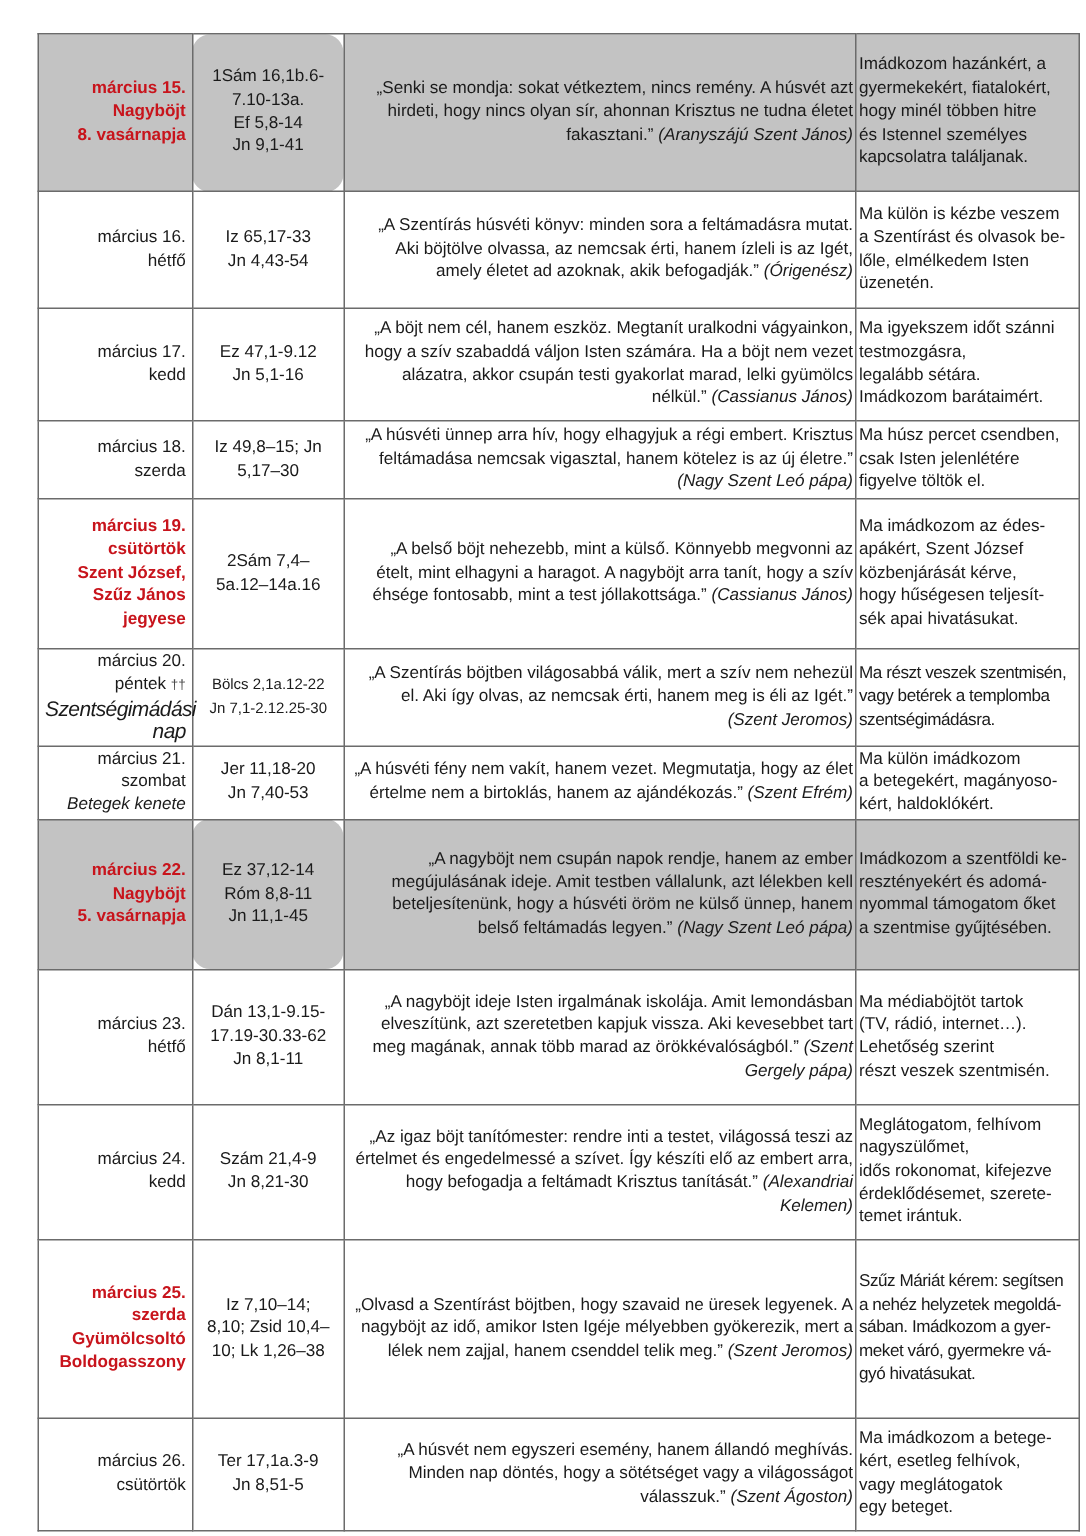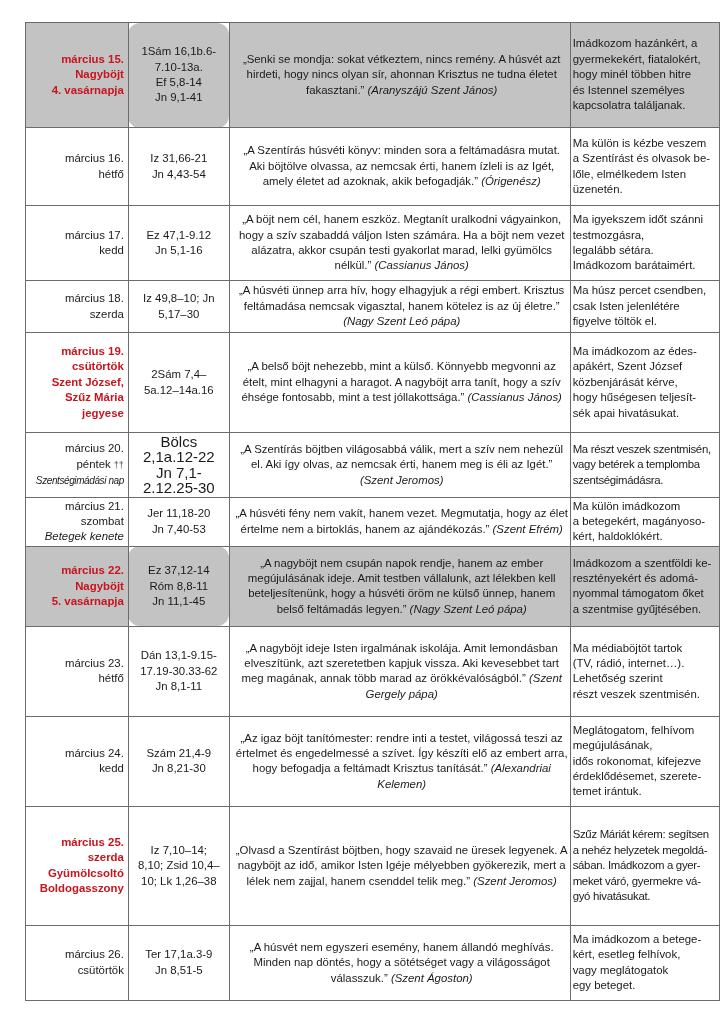--- a/index.html
+++ b/index.html
@@ -3,41 +3,41 @@
 <meta charset="utf-8">
 <style>
   html, body { margin: 0; padding: 0; background: #ffffff; }
   body { width: 724px; height: 1024px; position: relative; overflow: hidden;
          font-family: "Liberation Sans", "DejaVu Sans", sans-serif; color: #1a1a1a; }
   .page { position: absolute; left: 25px; top: 22px; width: 695px; }
   table { border-collapse: collapse; width: 695px; table-layout: fixed; }
   td { border: 1px solid #6b6b6b; vertical-align: middle; padding: 1px 4px; font-size: 11.4px; line-height: 15.4px; }
   td.c-date { width: 93px; text-align: right; }
   td.c-read { width: 91px; text-align: center; border-radius: 12px; }
-  td.c-quote { width: 331px; text-align: center; padding-left: 5px; padding-right: 1px; }
+  td.c-quote { width: 331px; text-align: right; padding-left: 5px; padding-right: 1px; }
   td.c-pledge { width: 143px; text-align: left; padding: 1px 2px; }
   tr.shaded td { background: #c3c3c3; }
   .feast { color: #c8141c; font-weight: bold; }
   .author { font-style: italic; }
   .note-italic { font-style: italic; }
-  .note-small { font-style: italic; font-size: 10px; letter-spacing: -0.4px; }
+  .note-small { font-style: italic; font-size: 14px; letter-spacing: -0.4px; }
   .line { display: block; }
   .cross { font-size: 9px; color: #4a4a4a; }
 </style>
 </head>
 <body>
 
 <div class="page">
   <table>
     <tbody id="rows">
         <tr class="shaded" style="height: 105px;">
     <td class="c-date">
             <span class="line feast">március 15.</span>
             <span class="line feast">Nagyböjt</span>
-            <span class="line feast">4. vasárnapja</span>
+            <span class="line feast">8. vasárnapja</span>
           </td>
     <td class="c-read">
             <span class="line">1Sám 16,1b.6-</span>
             <span class="line">7.10-13a.</span>
             <span class="line">Ef 5,8-14</span>
             <span class="line">Jn 9,1-41</span>
           </td>
     <td class="c-quote">
       <span>„Senki se mondja: sokat vétkeztem, nincs remény. A húsvét azt hirdeti, hogy nincs olyan sír, ahonnan Krisztus ne tudna életet fakasztani.”</span>
       <span class="author">(Aranyszájú Szent János)</span>
@@ -49,21 +49,21 @@
             <span class="line">és Istennel személyes</span>
             <span class="line">kapcsolatra találjanak.</span>
           </td>
   </tr>
         <tr style="height: 78px;">
     <td class="c-date">
             <span class="line">március 16.</span>
             <span class="line">hétfő</span>
           </td>
     <td class="c-read">
-            <span class="line">Iz 31,66-21</span>
+            <span class="line">Iz 65,17-33</span>
             <span class="line">Jn 4,43-54</span>
           </td>
     <td class="c-quote">
       <span>„A Szentírás húsvéti könyv: minden sora a feltámadásra mutat. Aki böjtölve olvassa, az nemcsak érti, hanem ízleli is az Igét, amely életet ad azoknak, akik befogadják.”</span>
       <span class="author">(Órigenész)</span>
     </td>
     <td class="c-pledge">
             <span class="line">Ma külön is kézbe veszem</span>
             <span class="line">a Szentírást és olvasok be-</span>
             <span class="line">lőle, elmélkedem Isten</span>
@@ -89,39 +89,39 @@
             <span class="line">legalább sétára.</span>
             <span class="line">Imádkozom barátaimért.</span>
           </td>
   </tr>
         <tr style="height: 52px;">
     <td class="c-date">
             <span class="line">március 18.</span>
             <span class="line">szerda</span>
           </td>
     <td class="c-read">
-            <span class="line">Iz 49,8–10; Jn</span>
+            <span class="line">Iz 49,8–15; Jn</span>
             <span class="line">5,17–30</span>
           </td>
     <td class="c-quote">
       <span>„A húsvéti ünnep arra hív, hogy elhagyjuk a régi embert. Krisztus feltámadása nemcsak vigasztal, hanem kötelez is az új életre.”</span>
       <span class="author">(Nagy Szent Leó pápa)</span>
     </td>
     <td class="c-pledge">
             <span class="line">Ma húsz percet csendben,</span>
             <span class="line">csak Isten jelenlétére</span>
             <span class="line">figyelve töltök el.</span>
           </td>
   </tr>
         <tr style="height: 100px;">
     <td class="c-date">
             <span class="line feast">március 19.</span>
             <span class="line feast">csütörtök</span>
             <span class="line feast">Szent József,</span>
-            <span class="line feast">Szűz Mária</span>
+            <span class="line feast">Szűz János</span>
             <span class="line feast">jegyese</span>
           </td>
     <td class="c-read">
             <span class="line">2Sám 7,4–</span>
             <span class="line">5a.12–14a.16</span>
           </td>
     <td class="c-quote">
       <span>„A belső böjt nehezebb, mint a külső. Könnyebb megvonni az ételt, mint elhagyni a haragot. A nagyböjt arra tanít, hogy a szív éhsége fontosabb, mint a test jóllakottsága.”</span>
       <span class="author">(Cassianus János)</span>
     </td>
@@ -132,21 +132,21 @@
             <span class="line">hogy hűségesen teljesít-</span>
             <span class="line">sék apai hivatásukat.</span>
           </td>
   </tr>
         <tr style="height: 58px;">
     <td class="c-date">
             <span class="line">március 20.</span>
             <span class="line"><span class="">péntek</span> <span class="cross">††</span></span>
             <span class="line note-small">Szentségimádási nap</span>
           </td>
-    <td class="c-read" style="font-size: 15px;">
+    <td class="c-read" style="font-size: 10px;">
             <span class="line">Bölcs 2,1a.12-22</span>
             <span class="line">Jn 7,1-2.12.25-30</span>
           </td>
     <td class="c-quote">
       <span>„A Szentírás böjtben világosabbá válik, mert a szív nem nehezül el. Aki így olvas, az nemcsak érti, hanem meg is éli az Igét.”</span>
       <span class="author">(Szent Jeromos)</span>
     </td>
     <td class="c-pledge" style="letter-spacing: -0.3px;">
             <span class="line">Ma részt veszek szentmisén,</span>
             <span class="line">vagy betérek a templomba</span>
@@ -166,21 +166,21 @@
     <td class="c-quote">
       <span>„A húsvéti fény nem vakít, hanem vezet. Megmutatja, hogy az élet értelme nem a birtoklás, hanem az ajándékozás.”</span>
       <span class="author">(Szent Efrém)</span>
     </td>
     <td class="c-pledge">
             <span class="line">Ma külön imádkozom</span>
             <span class="line">a betegekért, magányoso-</span>
             <span class="line">kért, haldoklókért.</span>
           </td>
   </tr>
-        <tr class="shaded" style="height: 80px;">
+        <tr class="shaded" style="height: 100px;">
     <td class="c-date">
             <span class="line feast">március 22.</span>
             <span class="line feast">Nagyböjt</span>
             <span class="line feast">5. vasárnapja</span>
           </td>
     <td class="c-read">
             <span class="line">Ez 37,12-14</span>
             <span class="line">Róm 8,8-11</span>
             <span class="line">Jn 11,1-45</span>
           </td>
@@ -224,21 +224,21 @@
     <td class="c-read">
             <span class="line">Szám 21,4-9</span>
             <span class="line">Jn 8,21-30</span>
           </td>
     <td class="c-quote">
       <span>„Az igaz böjt tanítómester: rendre inti a testet, világossá teszi az értelmet és engedelmessé a szívet. Így készíti elő az embert arra, hogy befogadja a feltámadt Krisztus tanítását.”</span>
       <span class="author">(Alexandriai Kelemen)</span>
     </td>
     <td class="c-pledge">
             <span class="line">Meglátogatom, felhívom</span>
-            <span class="line">megújulásának,</span>
+            <span class="line">nagyszülőmet,</span>
             <span class="line">idős rokonomat, kifejezve</span>
             <span class="line">érdeklődésemet, szerete-</span>
             <span class="line">temet irántuk.</span>
           </td>
   </tr>
         <tr style="height: 119px;">
     <td class="c-date">
             <span class="line feast">március 25.</span>
             <span class="line feast">szerda</span>
             <span class="line feast">Gyümölcsoltó</span>

